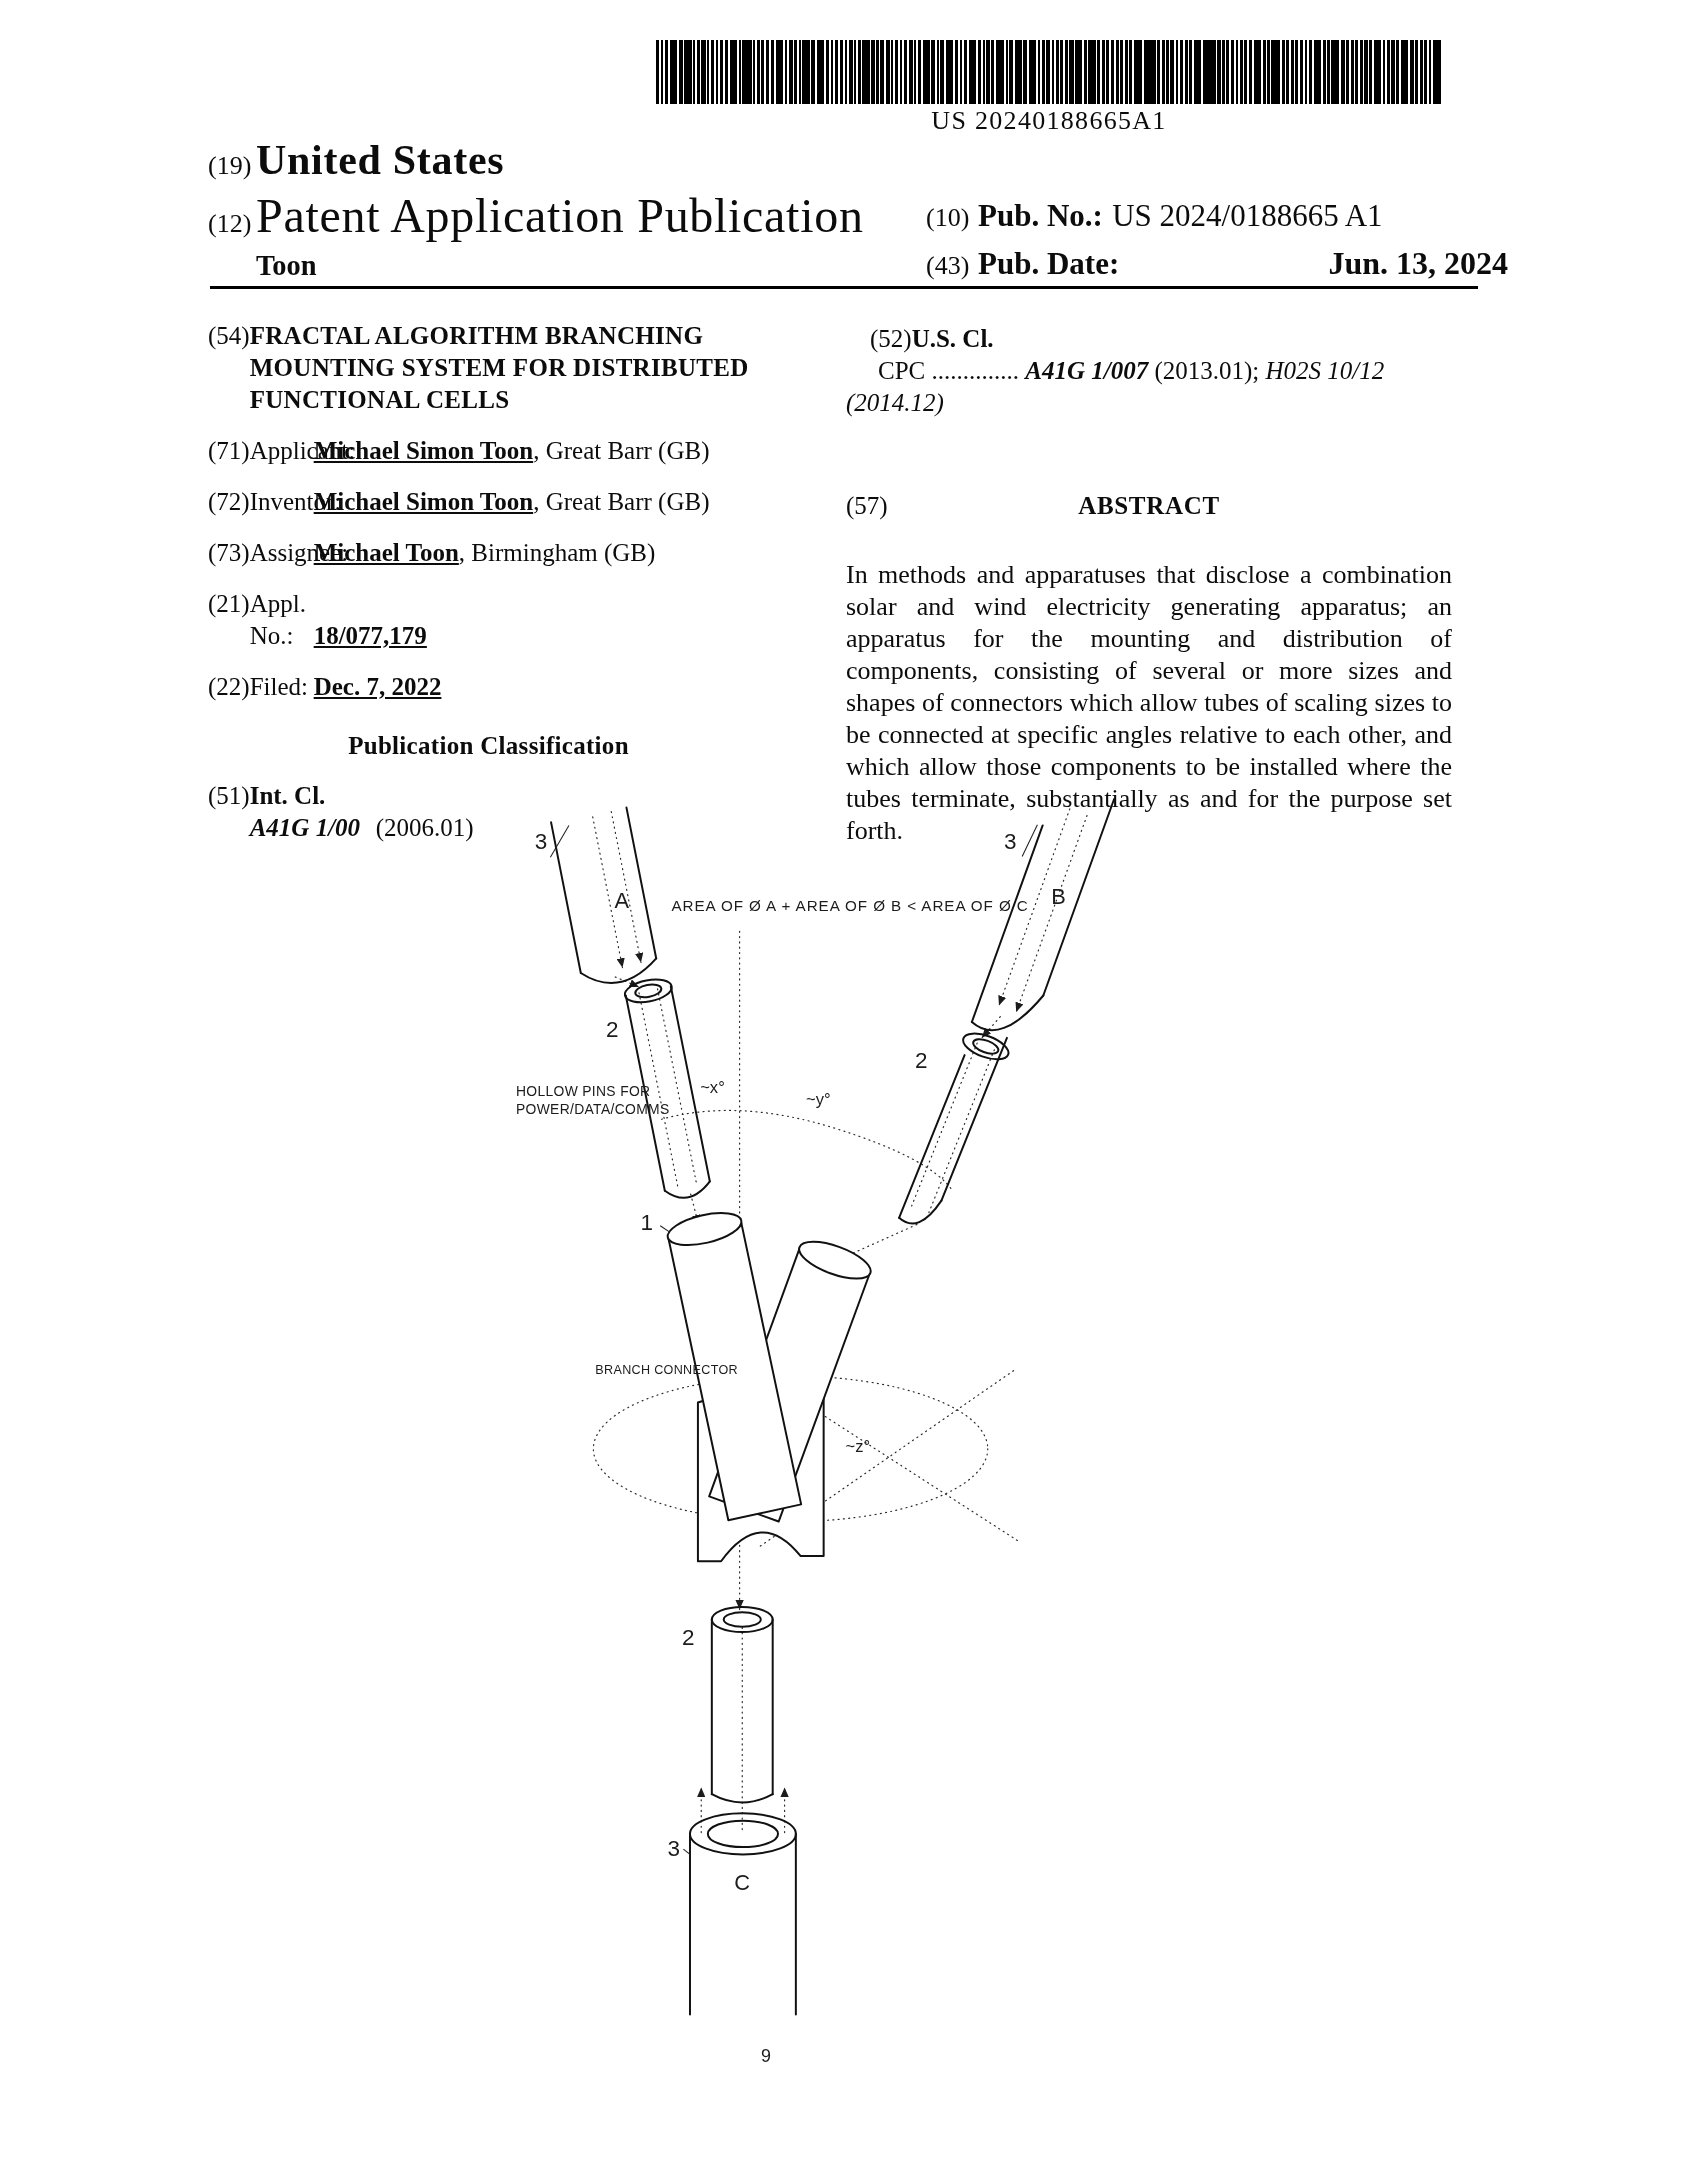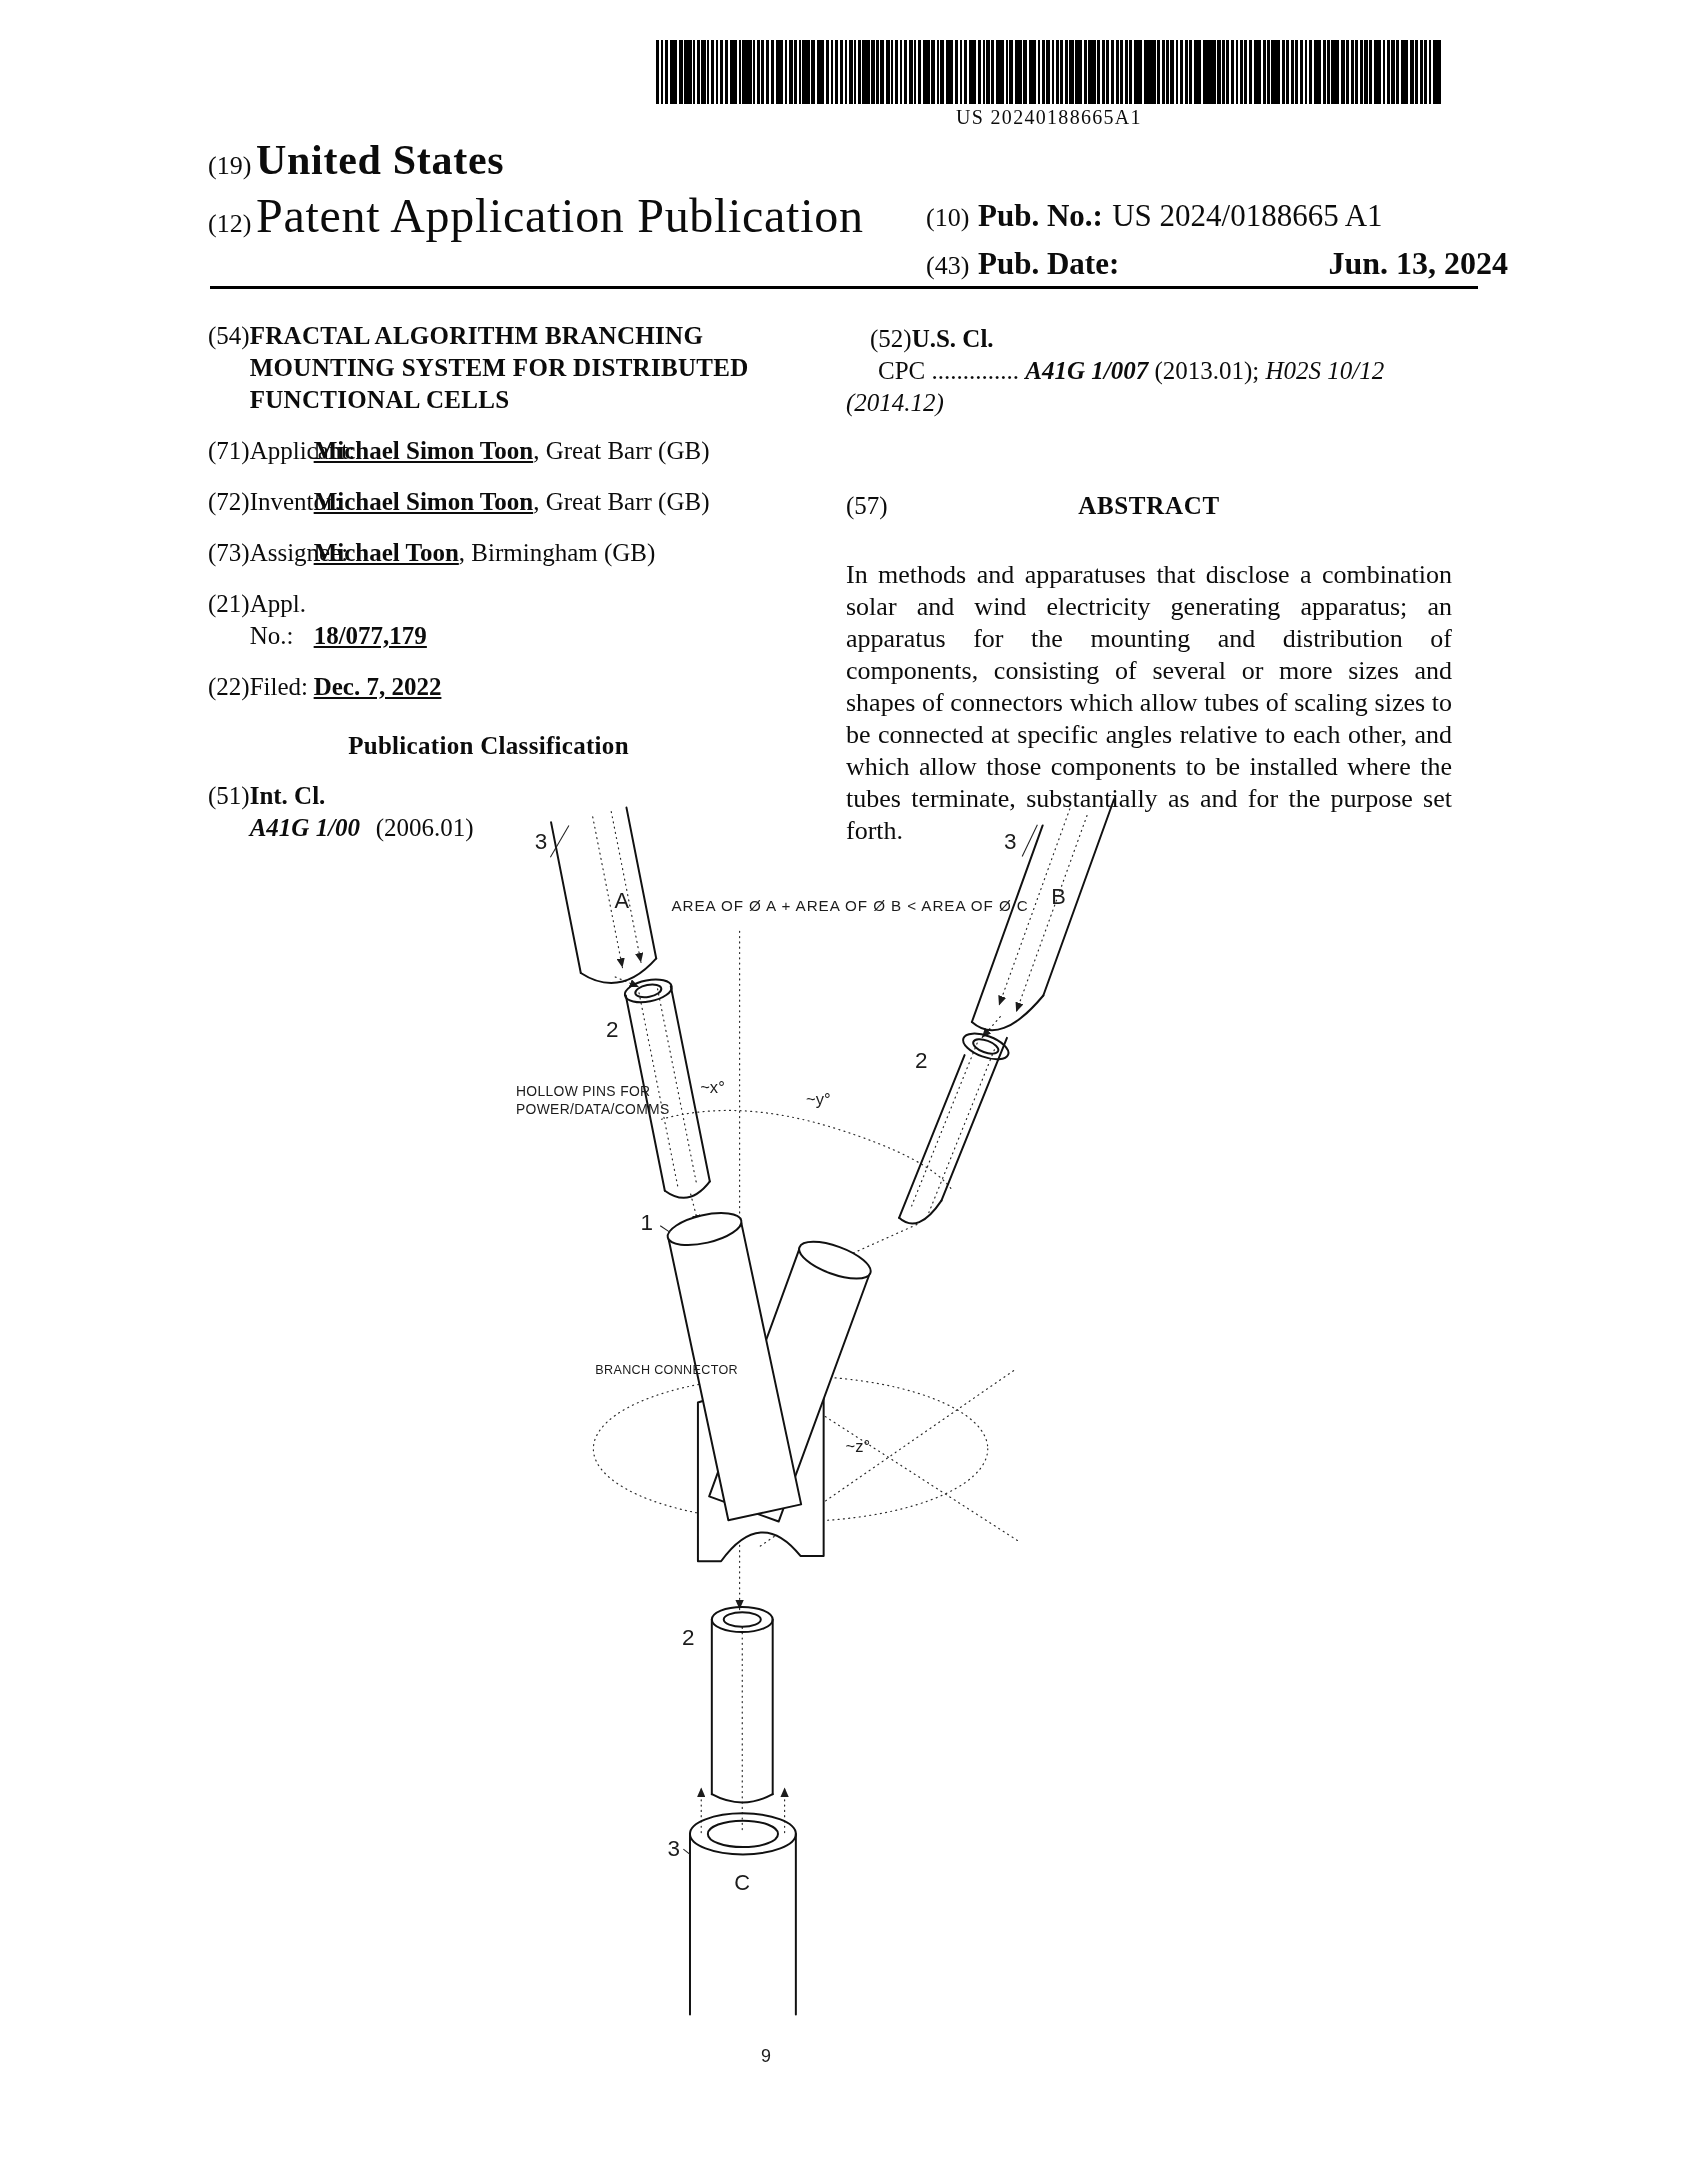--- a/index.html
+++ b/index.html
@@ -12,21 +12,21 @@
     position:absolute;left:656px;top:40px;width:786px;height:64px;
     background-color:#fff;
     background-image:
       repeating-linear-gradient(90deg,#000 0 2.6px,rgba(0,0,0,0) 2.6px 4.6px),
       repeating-linear-gradient(90deg,#000 0 1.3px,rgba(0,0,0,0) 1.3px 8.6px),
       repeating-linear-gradient(90deg,#000 0 2px,rgba(0,0,0,0) 2px 15px),
       repeating-linear-gradient(90deg,#000 0 1.3px,rgba(0,0,0,0) 1.3px 24.5px);
   }
   .barcode-caption{
     position:absolute;left:656px;top:106px;width:786px;text-align:center;
-    font-size:20px;letter-spacing:1.3px;
+    font-size:26px;letter-spacing:1.3px;
   }
   
   .hdr-left{position:absolute;left:208px;top:136px;width:728px;}
   .hdr-row{display:flex;align-items:baseline;margin-bottom:4px;}
   .tag-sm{font-size:26px;flex:0 0 48px;}
   .country{font-size:42px;font-weight:bold;letter-spacing:0.7px;}
   .kind{font-size:48px;font-weight:normal;letter-spacing:0.7px;}
   .author{font-size:28.4px;font-weight:bold;margin-left:48px;margin-top:6.6px;}
   .hdr-right{position:absolute;left:926px;top:198px;width:582px;}
   .hdr-right .row{display:flex;align-items:baseline;margin-bottom:10.6px;}
@@ -74,20 +74,21 @@
 
   <div class="hdr-left">
     <div class="hdr-row">
       <span class="tag-sm">(19)</span>
       <span class="country">United States</span>
     </div>
     <div class="hdr-row">
       <span class="tag-sm">(12)</span>
       <span class="kind">Patent Application Publication</span>
     </div>
+    <div class="author">Toon</div>
   </div>
 
   <div class="hdr-right">
     <div class="row">
       <span class="tag-sm">(10)</span>
       <span class="pub-label">Pub. No.:</span>
       <span class="pub-value">US 2024/0188665 A1</span>
     </div>
     <div class="row">
       <span class="tag-sm">(43)</span>

